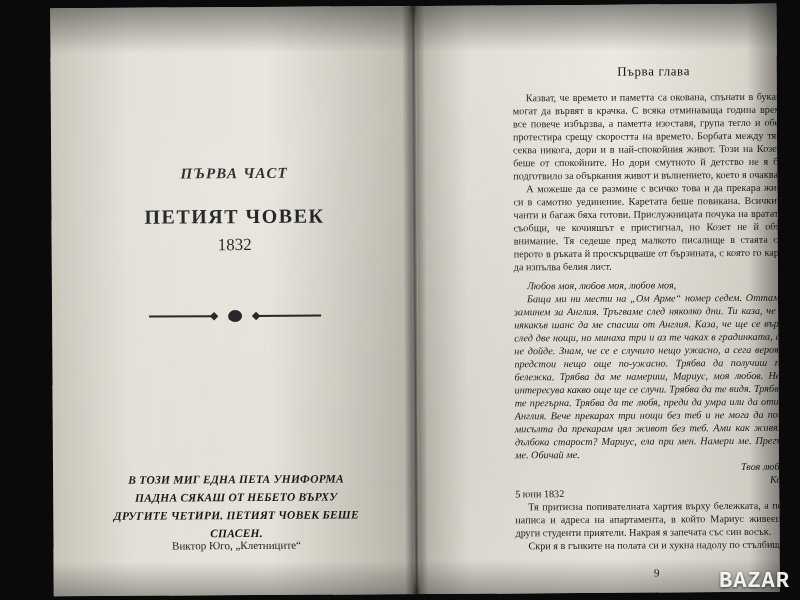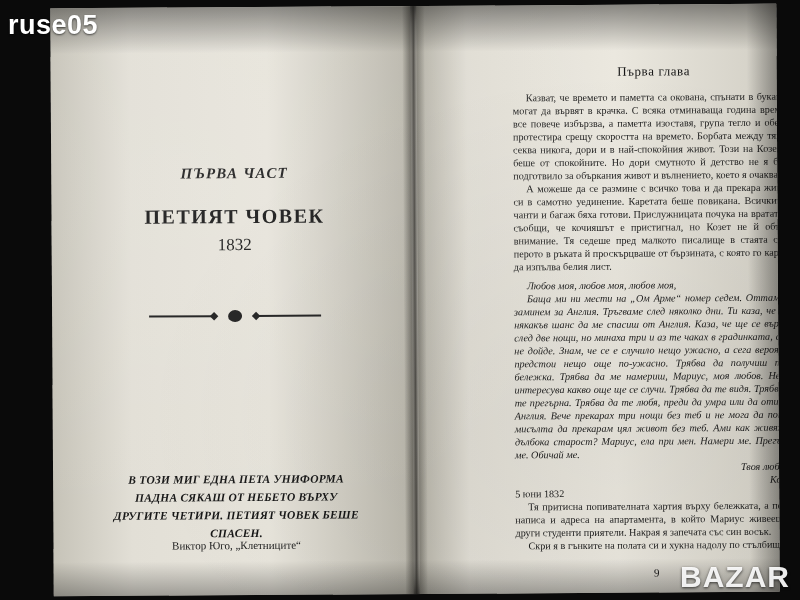--- a/index.html
+++ b/index.html
@@ -30,22 +30,22 @@
     font-weight: bold;
     color: #ffffff;
     letter-spacing: 0.5px;
     z-index: 30;
     text-shadow: 0 1px 2px rgba(0,0,0,0.6);
   }
   .watermark-right {
     position: absolute;
     right: 10px;
     bottom: 6px;
-    font-family: Liberation Sans, sans-serif;
-    font-size: 30px;
+    font-family: Liberation Mono, monospace;
+    font-size: 22px;
     font-weight: bold;
     color: rgba(255,255,255,0.92);
     letter-spacing: 1px;
     z-index: 30;
     text-shadow: 0 1px 3px rgba(0,0,0,0.7);
   }
 
   
   .book {
     position: absolute;
@@ -269,21 +269,20 @@
     background:
       radial-gradient(ellipse at 20% 30%, rgba(255,255,255,0.10), rgba(255,255,255,0) 60%),
       radial-gradient(ellipse at 78% 70%, rgba(0,0,0,0.05), rgba(0,0,0,0) 60%);
   }
 </style>
 </head>
 <body>
 
 <div id="page">
 
-  <div class="watermark-left">ruse05</div>
 
   <div class="book">
 
     <div class="page-left">
       <div class="left-inner">
         <div class="part-label">ПЪРВА ЧАСТ</div>
         <div class="part-title">ПЕТИЯТ ЧОВЕК</div>
         <div class="part-year">1832</div>
 
         <div class="ornament">

